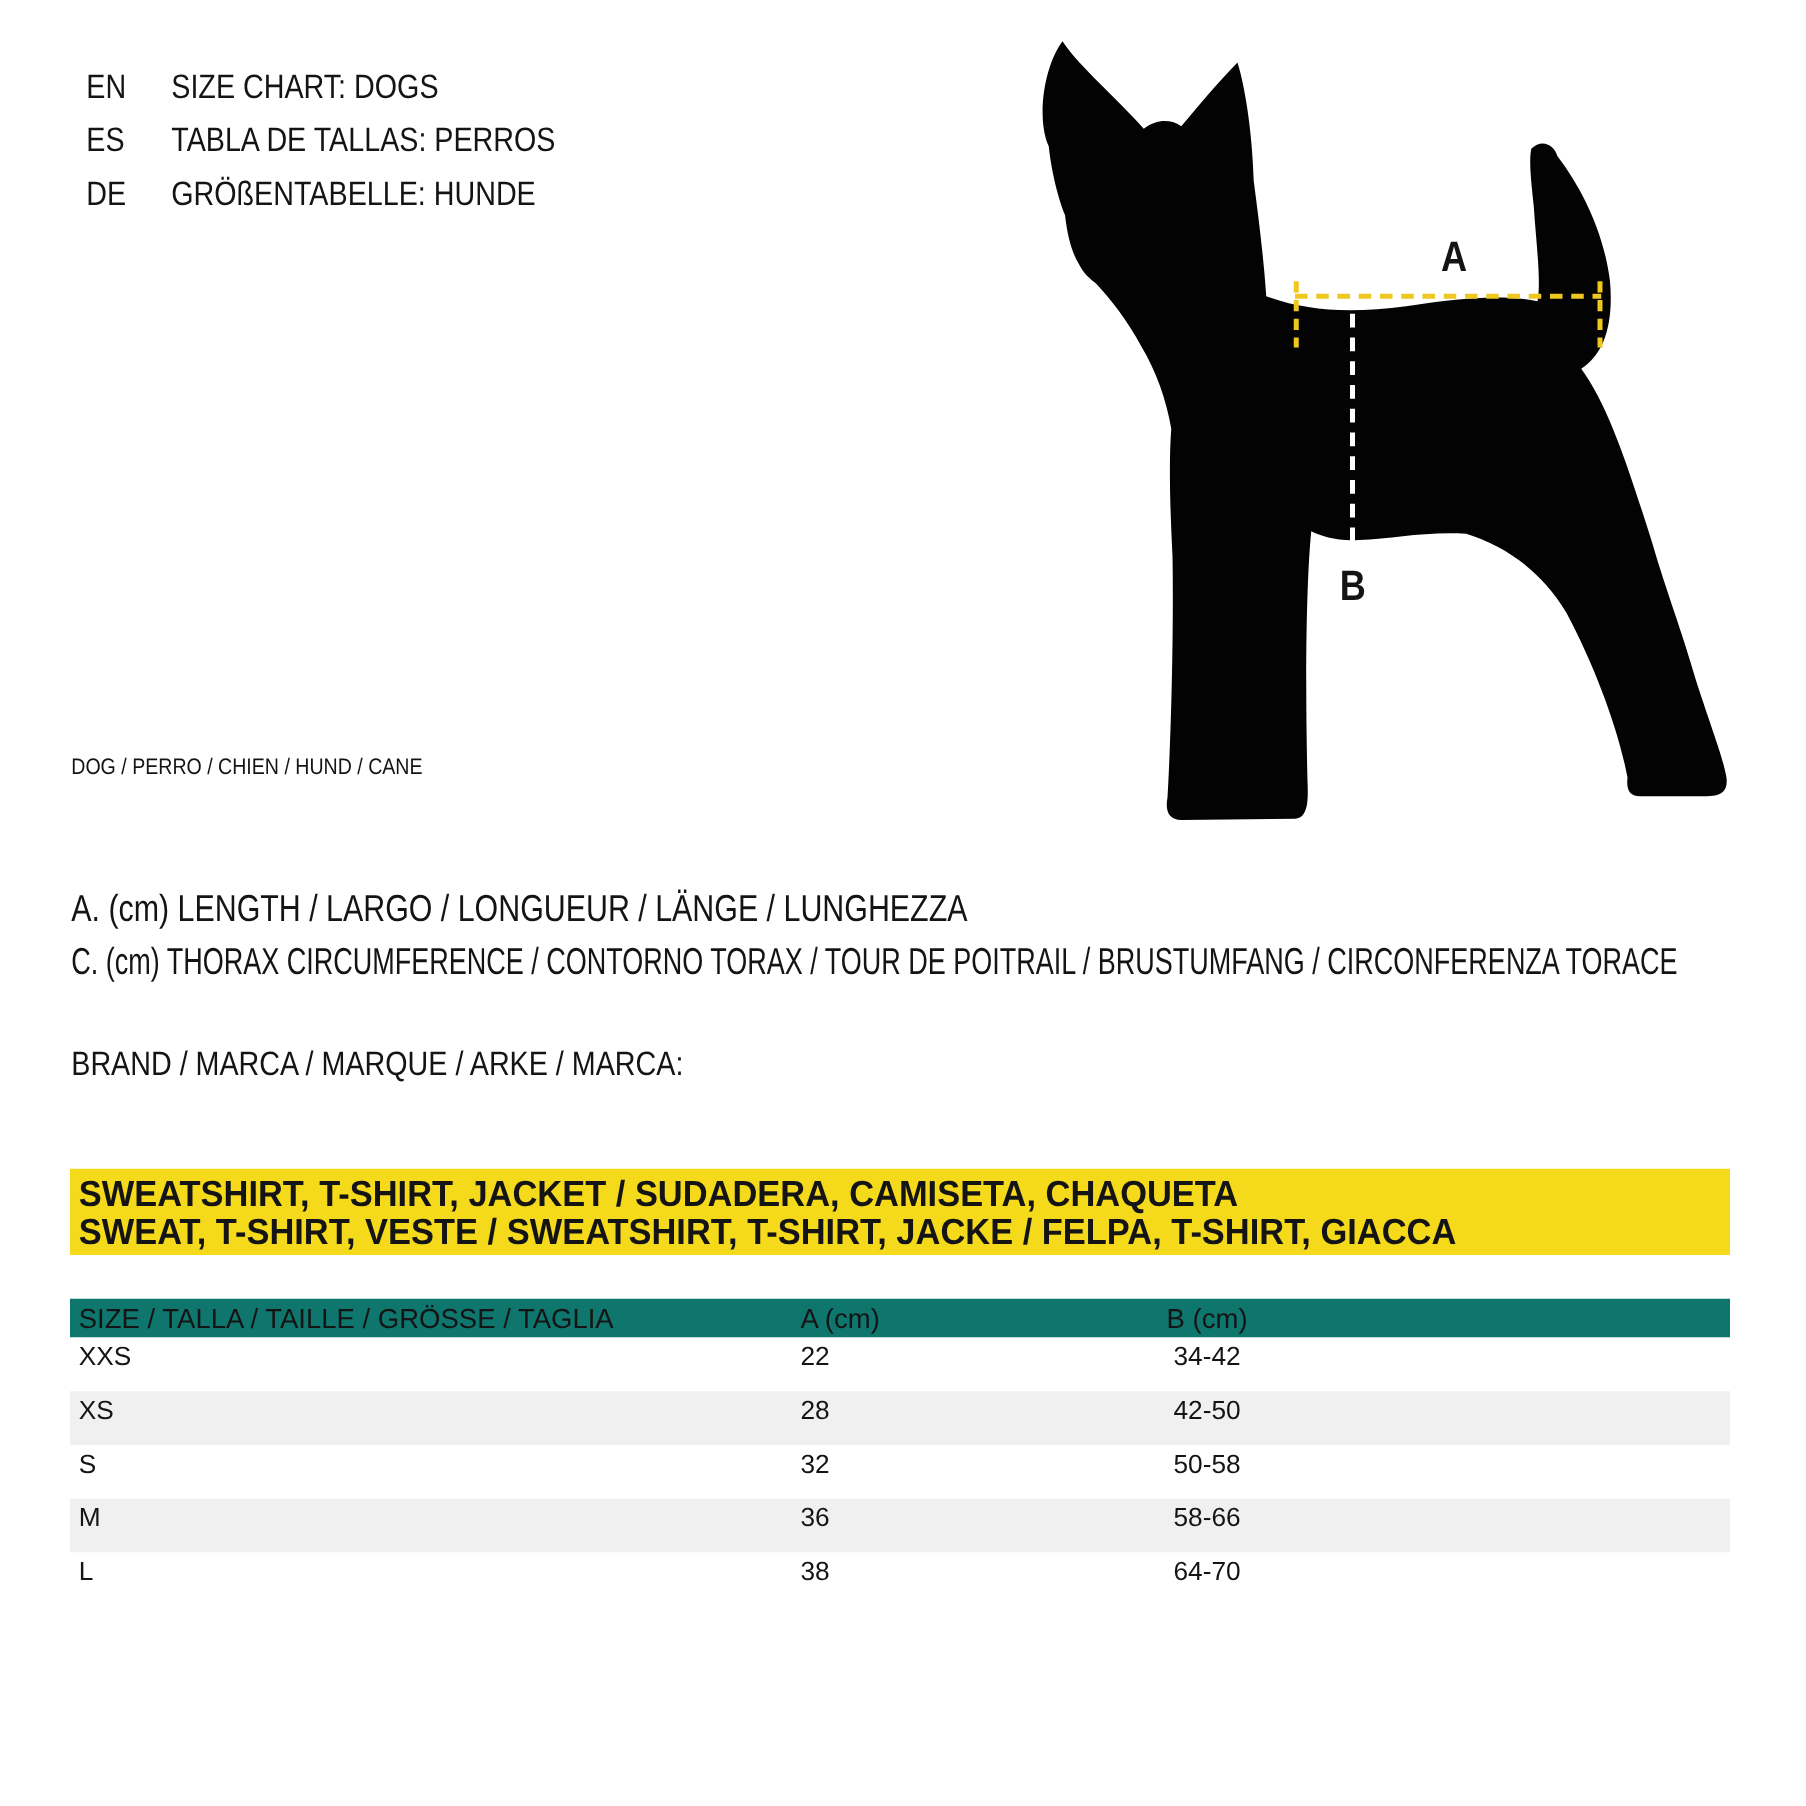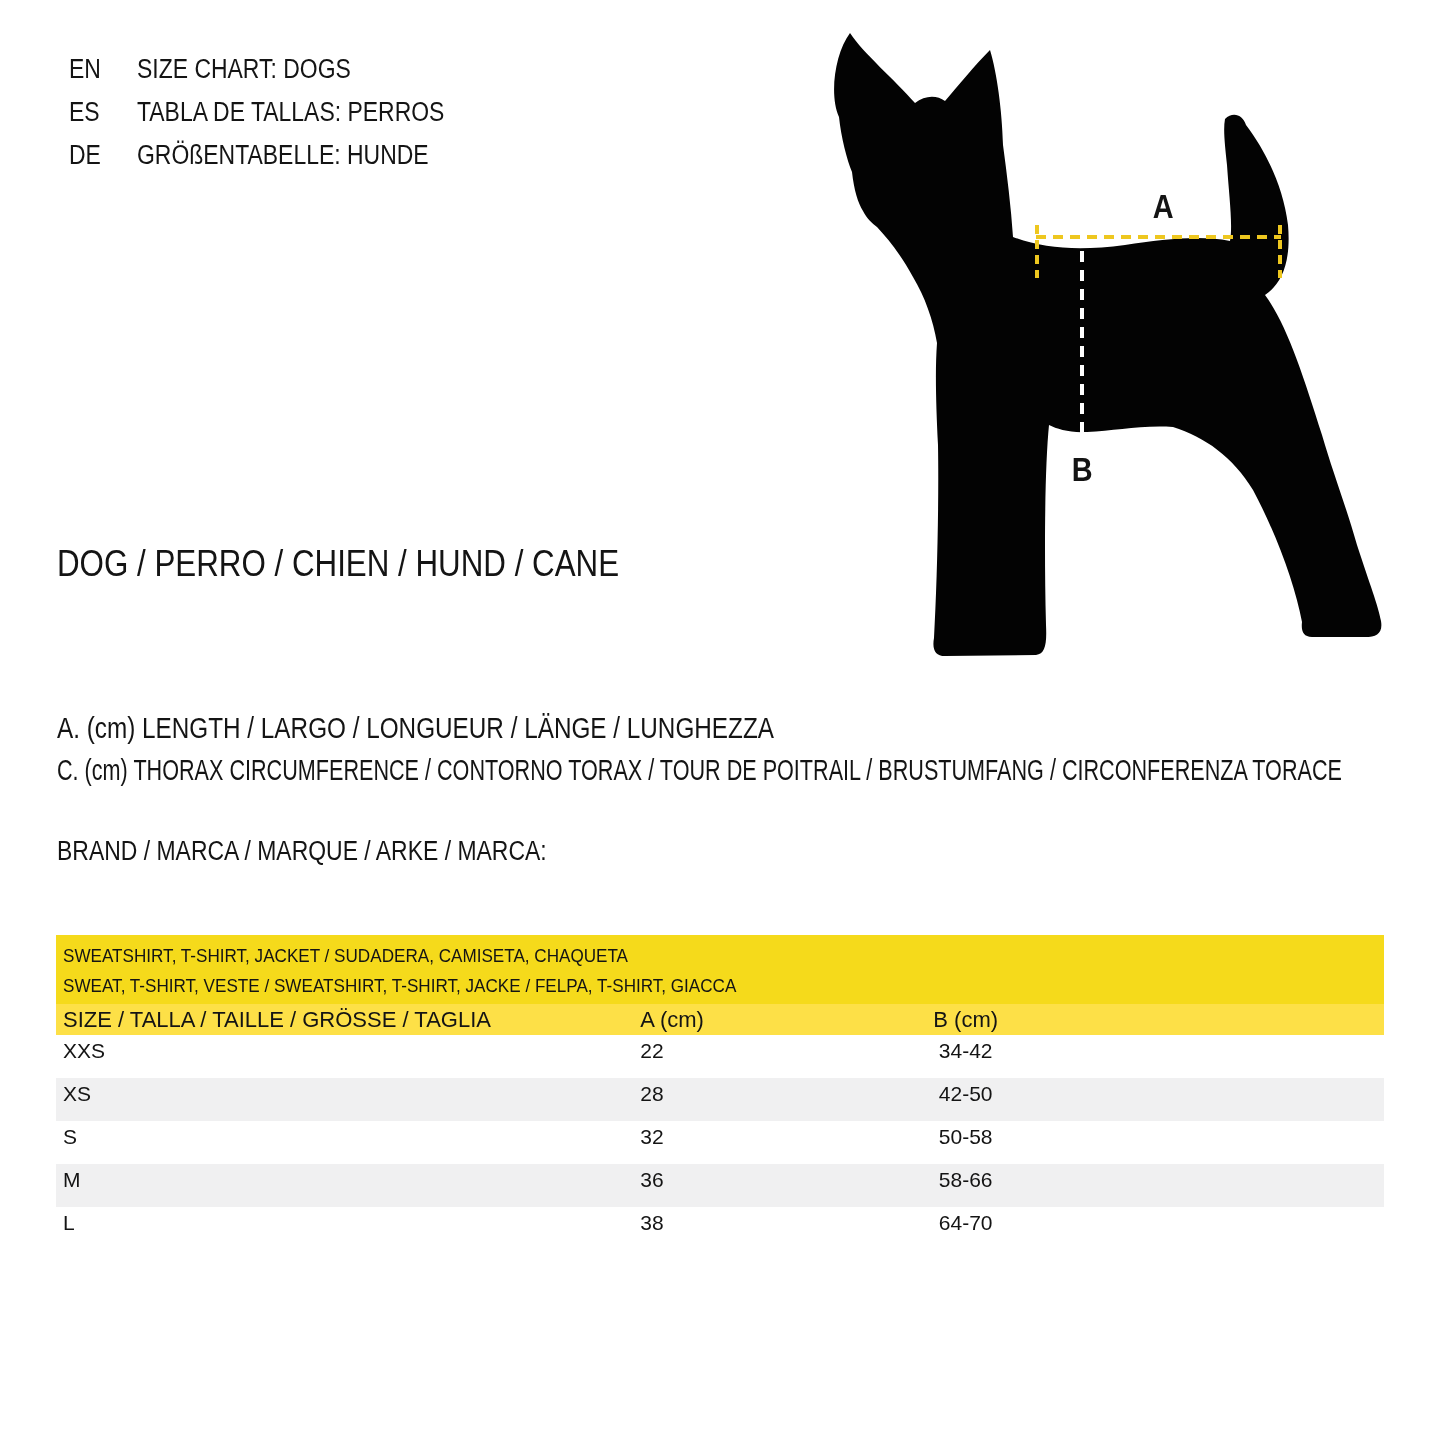--- a/index.html
+++ b/index.html
@@ -20,31 +20,31 @@
   .lang-code{width:68px;flex:0 0 68px;}
 
   
   .dogsvg{left:825px;top:25px;width:600px;height:640px;}
   .marker{width:60px;height:40px;line-height:40px;text-align:center;
           font-size:34px;font-weight:700;}
   .marker .sx{transform-origin:50% 50%;transform:scaleX(.85);}
   .marker-a{left:1133px;top:186px;}
   .marker-b{left:1052px;top:449px;}
 
-  .dogline{left:57px;top:550px;height:28px;line-height:28px;font-size:36px;}
+  .dogline{left:57px;top:599px;height:28px;line-height:28px;font-size:18px;}
 
   .note-a{left:57px;top:714px;height:28px;line-height:28px;font-size:30px;}
   .note-c{left:57px;top:756px;height:28px;line-height:28px;font-size:30px;}
   .brand{left:57px;top:837px;height:28px;line-height:28px;font-size:27px;}
 
   
   .table{left:56px;top:935px;width:1328px;}
   .band{background:#f5da1b;height:69px;padding:6px 0 0 7px;box-sizing:border-box;}
-  .band div{font-size:18px;font-weight:400;line-height:30px;}
-  .thead{background:#fde047;}
+  .band div{font-size:29px;font-weight:700;line-height:30px;}
+  .thead{background:#0f766e;margin-top:35px;}
   .trow{display:flex;height:43px;line-height:31.4px;font-size:21px;}
   .thead.trow{height:31px;line-height:31px;font-size:22px;}
   .c-size{flex:0 0 44%;padding-left:7px;box-sizing:border-box;text-align:left;}
   .c-a{flex:0 0 16%;text-align:left;}
   .c-b{flex:0 0 17%;text-align:center;}
   .c-fill{flex:1 1 auto;}
   .r-even{background:#ffffff;}
   .r-odd{background:#f0f0f1;}
 </style>
 </head>

